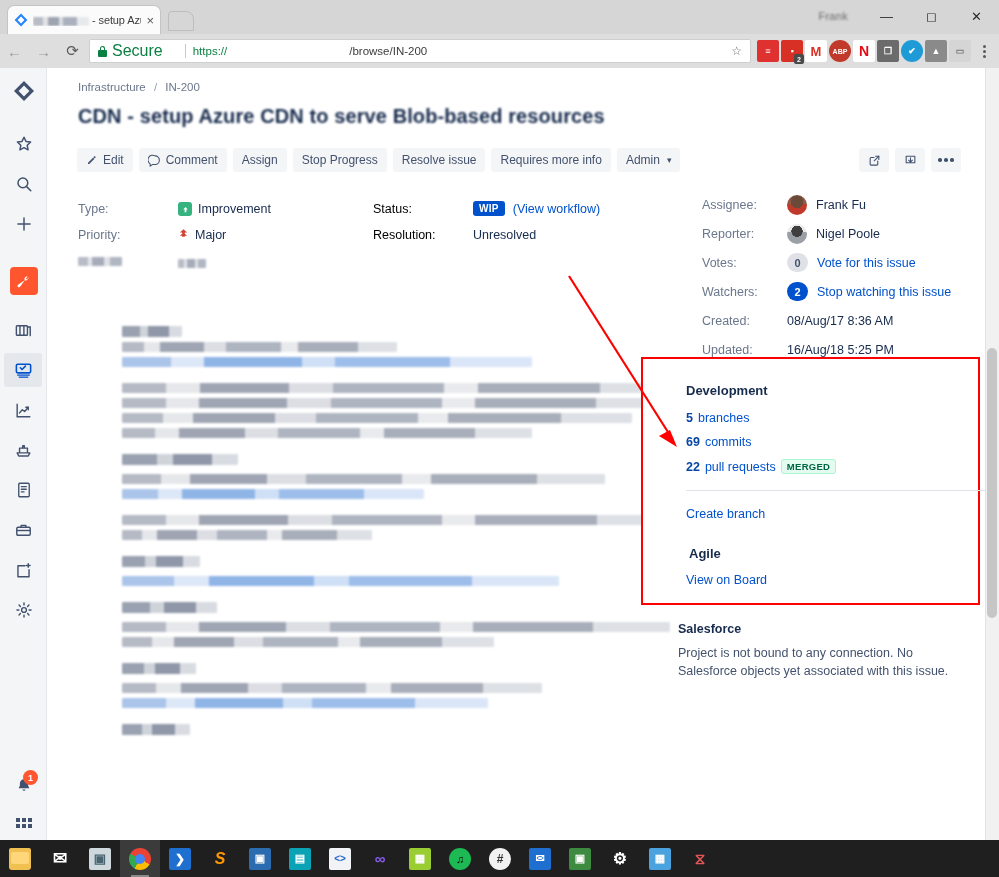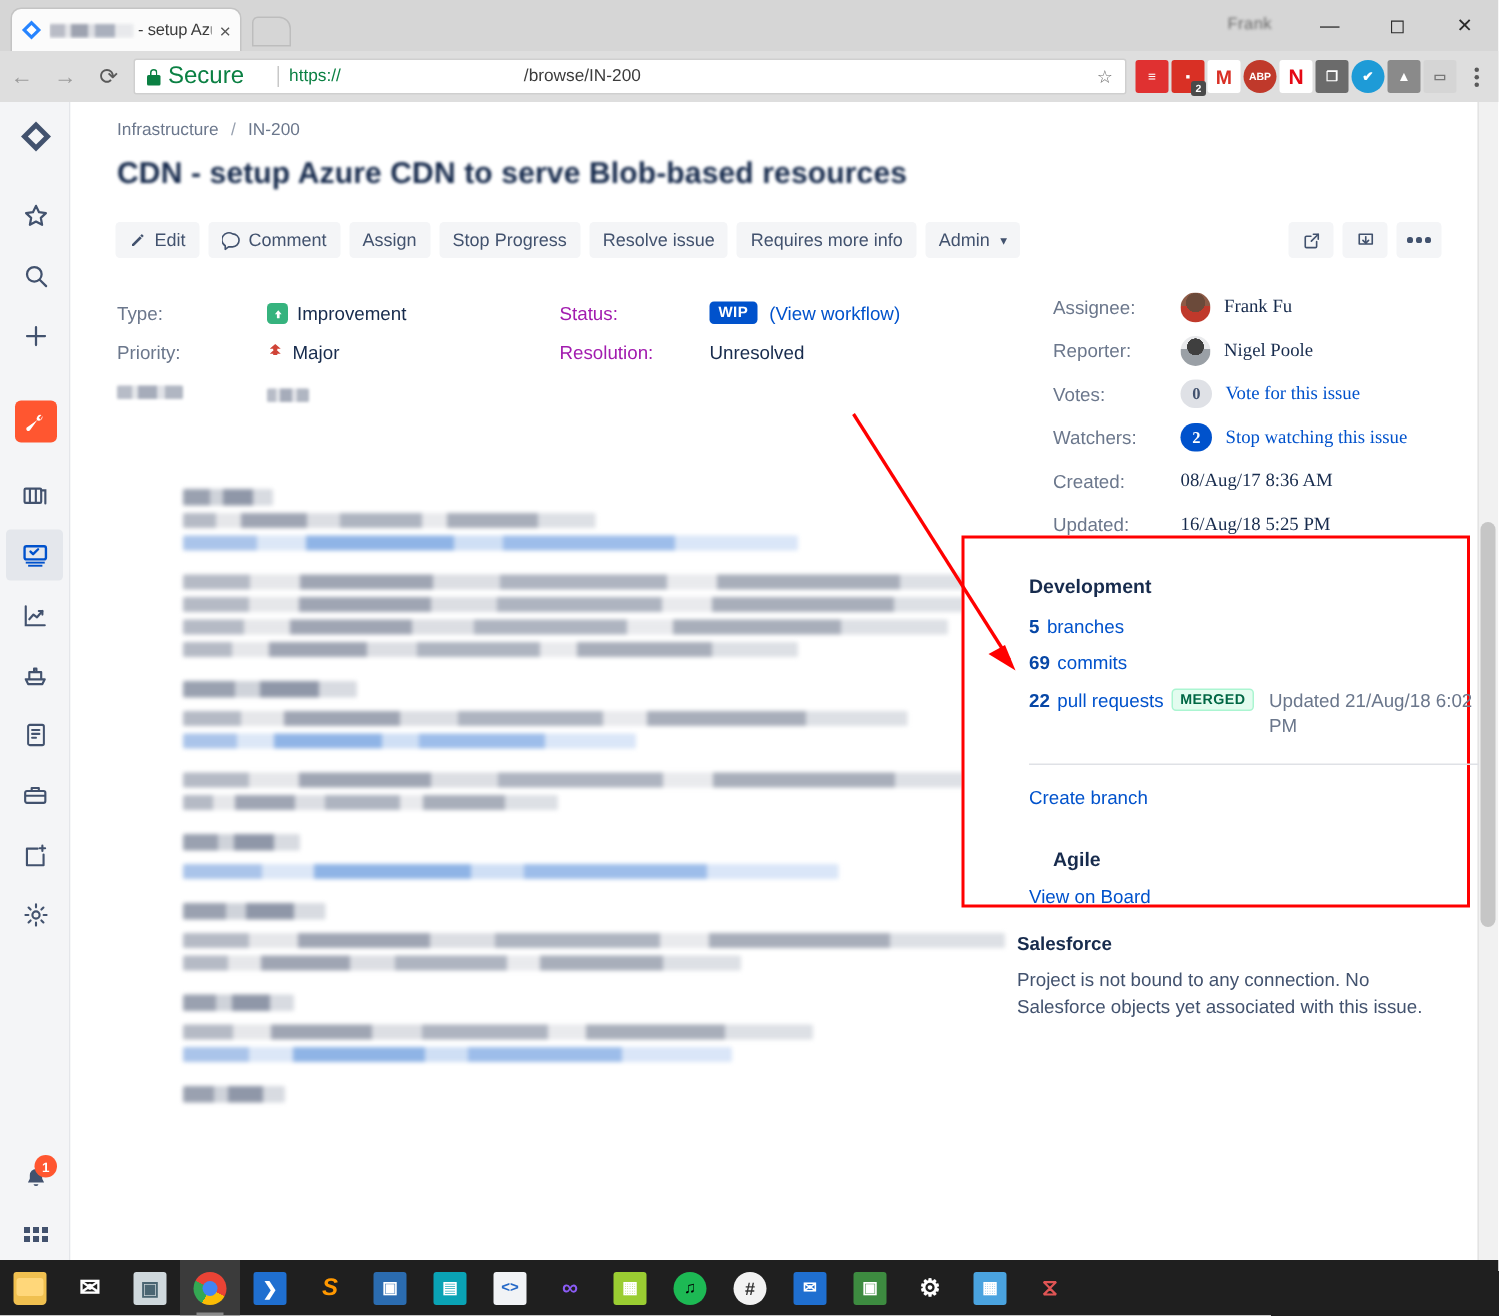--- a/index.html
+++ b/index.html
@@ -153,21 +153,21 @@
     display: flex; align-items: center; justify-content: center; color: #42526e; }
   .ai-dots { display: flex; gap: 2.5px; }
   .ai-dots i { width: 3.5px; height: 3.5px; border-radius: 50%; background: #42526e;
     display: block; }
 
   
   .details { position: absolute; left: 31px; top: 122px; width: 590px; }
   .det-row { display: flex; height: 26px; align-items: flex-end; font-size: 12.5px; }
   .det-label { width: 100px; color: #6b778c; }
   .det-val { width: 195px; color: #172b4d; display: flex; align-items: center; gap: 6px; }
-  .det-label2 { width: 100px; color: #a21caf; }
+  .det-label2 { width: 100px; color: #000000; }
   .det-val2 { color: #172b4d; display: flex; align-items: center; gap: 8px; }
   .type-icon { width: 14px; height: 14px; background: #36b37e; border-radius: 3px;
     display: flex; align-items: center; justify-content: center; }
   .status-lozenge { background: #0052cc; color: #fff; font-size: 10px;
     font-weight: bold; padding: 2px 6px; border-radius: 3px; letter-spacing: .3px; }
   .link { color: #0052cc; text-decoration: none; }
   .blur-chip { display: inline-block; height: 9px; border-radius: 1px;
     background: linear-gradient(90deg,#b7bcc7 0 22%,#e3e5e9 22% 32%,#a6acba 32% 60%,#dfe1e6 60% 72%,#b0b6c2 72% 100%);
     filter: blur(1.2px); vertical-align: -1px; }
 
@@ -176,21 +176,21 @@
   .bl { height: 10px; border-radius: 1px; margin-bottom: 5px; filter: blur(1.3px); }
   .bl.g { background: linear-gradient(90deg,#b5bac5 0 8%,#e6e7ea 8% 14%,#9fa5b3 14% 30%,#dcdee3 30% 38%,#aeb4c0 38% 58%,#e9eaed 58% 64%,#a8aeba 64% 86%,#dde0e5 86% 100%); }
   .bl.b { background: linear-gradient(90deg,#aac4ea 0 12%,#dce7f7 12% 20%,#8fb4e6 20% 44%,#cfdff5 44% 52%,#9dbdea 52% 80%,#dae6f8 80% 100%); }
   .bl.h { background: linear-gradient(90deg,#9aa1b0 0 30%,#cfd3da 30% 44%,#8f97a8 44% 78%,#d8dbe1 78% 100%); height: 11px; }
   .para { margin-bottom: 16px; }
 
   
   .rpanel { position: absolute; left: 655px; top: 122px; width: 300px; }
   .rp-row { display: flex; align-items: center; height: 29px; font-size: 12.5px; }
   .rp-label { width: 85px; color: #6b778c; }
-  .rp-val { display: flex; align-items: center; gap: 9px; color: #172b4d; font-family: Liberation Serif, serif; }
+  .rp-val { display: flex; align-items: center; gap: 9px; color: #172b4d; }
   .avatar { width: 20px; height: 20px; border-radius: 50%; overflow: hidden;
     position: relative; background: #c1c7d0; flex: 0 0 20px; }
   .avatar.a1 { background: radial-gradient(circle at 50% 34%, #6b4a3a 0 38%, transparent 39%),
     linear-gradient(#8d5a46 0 45%, #c0392b 45% 100%); }
   .avatar.a2 { background: radial-gradient(circle at 50% 36%, #3f3f3f 0 34%, transparent 35%),
     linear-gradient(#e9eaec 0 42%, #9aa0a6 42% 100%); }
   .count-badge { width: 21px; height: 19px; border-radius: 10px; background: #dfe1e6;
     color: #42526e; font-size: 11px; font-weight: bold; display: flex;
     align-items: center; justify-content: center; }
   .count-badge.blue { background: #0052cc; color: #fff; }
@@ -206,21 +206,21 @@
     font-size: 12.5px; flex-wrap: wrap; }
   .dev-num { color: #0747a6; font-weight: bold; }
   .dev-lbl { color: #0052cc; }
   .merged-chip { border: 1px solid #abf5d1; background: #e3fcef; color: #006644;
     font-size: 9.5px; font-weight: bold; padding: 1px 5px; border-radius: 3px;
     letter-spacing: .3px; }
   .dev-right { flex: 1; font-size: 12.5px; color: #6b778c; line-height: 1.35; }
   .divider { height: 1px; background: #dfe1e6; margin: 16px 0 13px 0; width: 300px; }
   .create-branch { font-size: 12.5px; color: #0052cc; }
   .agile-head { font-size: 13px; font-weight: bold; color: #172b4d;
-    margin: 24px 0 9px 16px; }
+    margin: 24px 0 9px 3px; }
   .view-board { font-size: 12.5px; color: #0052cc; }
 
   .sf-panel { position: absolute; left: 678px; top: 622px; width: 290px; z-index: 2; }
   .sf-head { font-size: 12.5px; font-weight: bold; color: #172b4d; margin-bottom: 8px; }
   .sf-text { font-size: 12.5px; color: #42526e; line-height: 1.45; }
 
   .arrow-svg { position: absolute; left: 0; top: 0; width: 999px; height: 877px;
     pointer-events: none; z-index: 6; }
 
   
@@ -622,21 +622,20 @@
         <a class="dev-lbl">commits</a>
       </div>
     </div>
 
     <div class="dev-line" style="margin-top:9px">
       <div class="dev-left">
         <span class="dev-num">22</span>
         <a class="dev-lbl">pull requests</a>
         <span class="merged-chip">MERGED</span>
       </div>
-      <div class="dev-right">Updated 21/Aug/18 6:02 PM</div>
     </div>
 
     <div class="divider"></div>
     <a class="create-branch">Create branch</a>
 
     <div class="agile-head">Agile</div>
     <a class="view-board">View on Board</a>
   </div>
 
   <div class="sf-panel">

